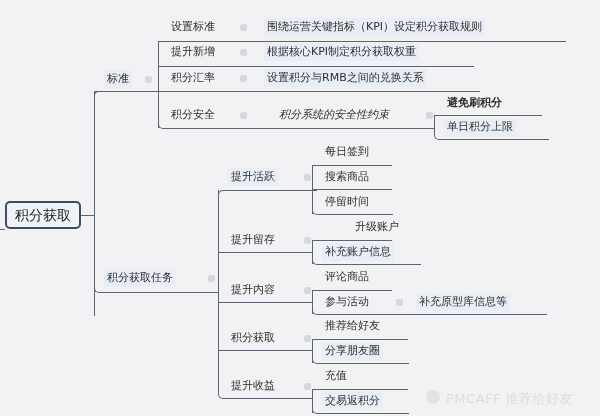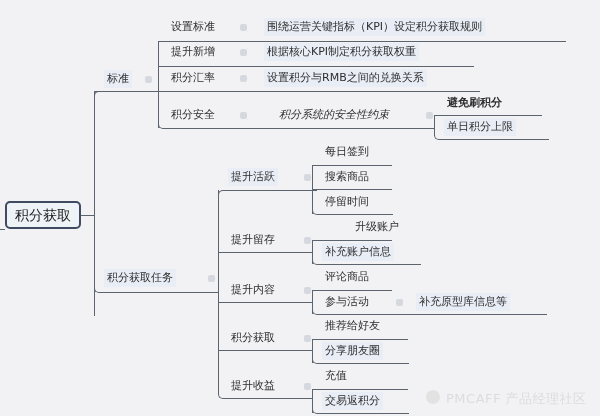--- a/index.html
+++ b/index.html
@@ -132,13 +132,13 @@
 <div class="node" style="left:228px;top:377px;">提升收益</div>
 <div class="collapse" style="left:304px;top:383px;"></div>
 <div class="corner" style="left:218px;top:388px;width:94px;height:10px;"></div>
 <div class="line v" style="left:312px;top:389px;height:24px;"></div>
 <div class="node" style="left:322px;top:367px;">充值</div>
 <div class="line h" style="left:312px;top:389px;width:96px;"></div>
 <div class="node hl" style="left:322px;top:392px;">交易返积分</div>
 <div class="corner" style="left:312px;top:403px;width:96px;height:10px;"></div>
 
 <div class="wm-icon"></div>
-<div class="watermark" style="left:446px;">PMCAFF 产品经理社区</div>
+<div class="watermark" style="left:446px;">PMCAFF 推荐给好友</div>
 
 </body></html>

